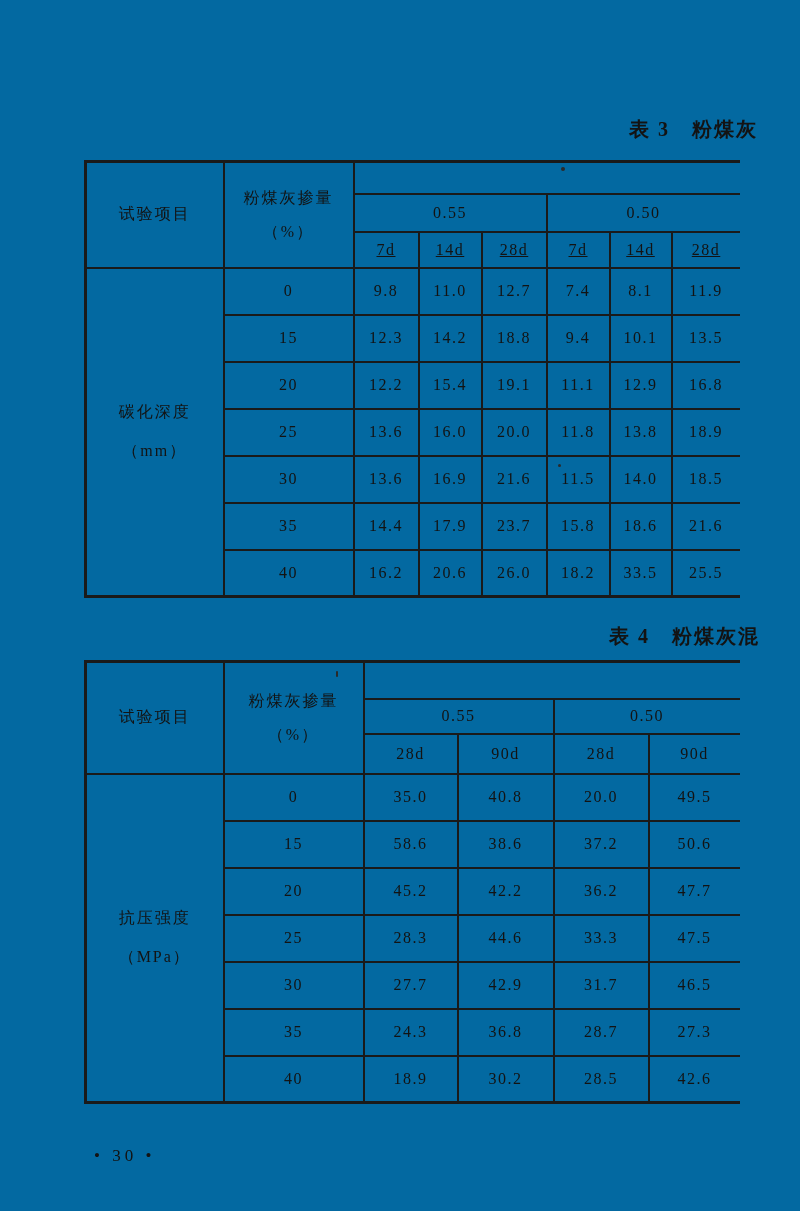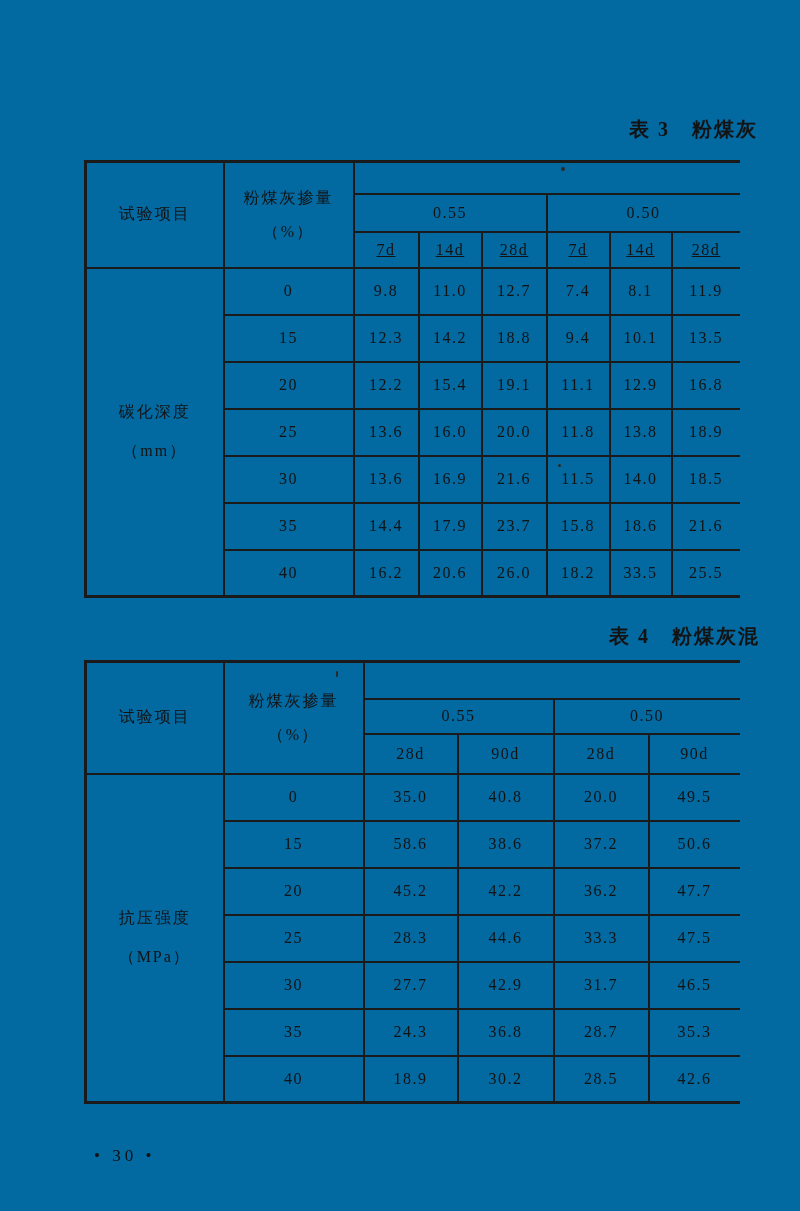--- a/index.html
+++ b/index.html
@@ -228,21 +228,21 @@
           <td class="num">27.7</td>
           <td class="num">42.9</td>
           <td class="num">31.7</td>
           <td class="num no-r">46.5</td>
         </tr>
         <tr>
           <td class="num">35</td>
           <td class="num">24.3</td>
           <td class="num">36.8</td>
           <td class="num">28.7</td>
-          <td class="num no-r">35.3</td>
+          <td class="num no-r">27.3</td>
         </tr>
         <tr>
           <td class="num">40</td>
           <td class="num">18.9</td>
           <td class="num">30.2</td>
           <td class="num">28.5</td>
           <td class="num no-r">42.6</td>
         </tr>
       </tbody>
   </table>

